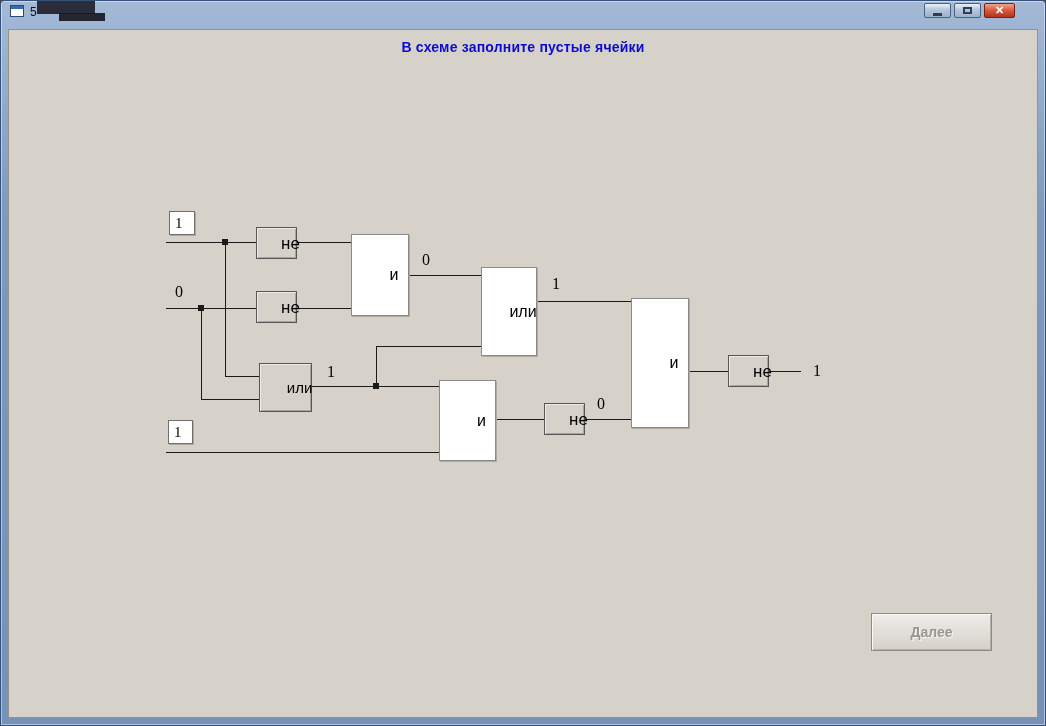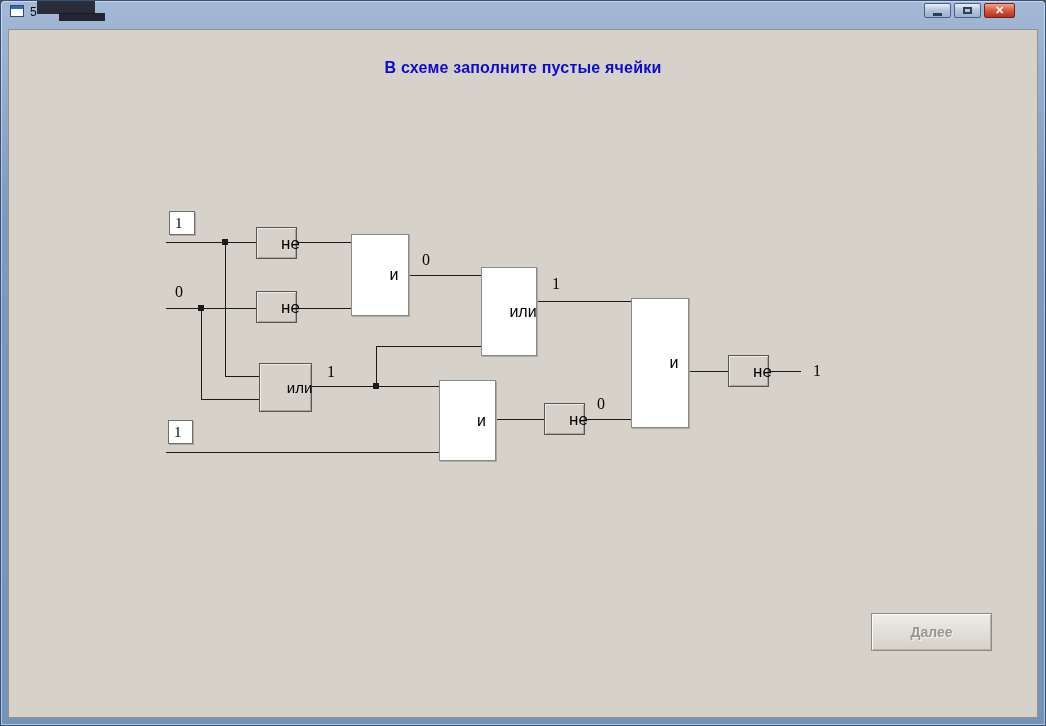--- a/index.html
+++ b/index.html
@@ -45,23 +45,22 @@
   .glyph-close::before { content:"\2715"; }
 
   
   .client {
     position:absolute; left:7px; right:7px; top:28px; bottom:7px;
     background:#d6d2ca; border:1px solid #979287;
   }
 
   .page-title {
     position:absolute; left:7px; right:7px; top:38px;
-    text-align:center; color:#0b0bd0; font-weight:bold; font-size:16px;
+    text-align:center; color:#0b0bd0; font-weight:bold; font-size:14px;
     letter-spacing:.2px;
-    margin-top:20px;
   }
 
   svg.wires { position:absolute; left:0; top:0; pointer-events:none; }
 
   
   .gate {
     position:absolute; display:flex; align-items:center; justify-content:center;
     color:#000; font-size:17px; line-height:1;padding-left:28px;
   }
   .gate.gray {

